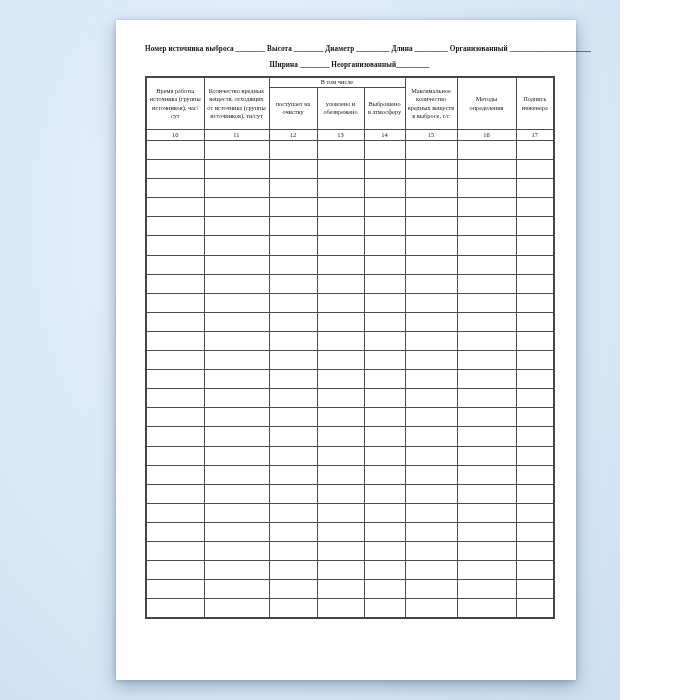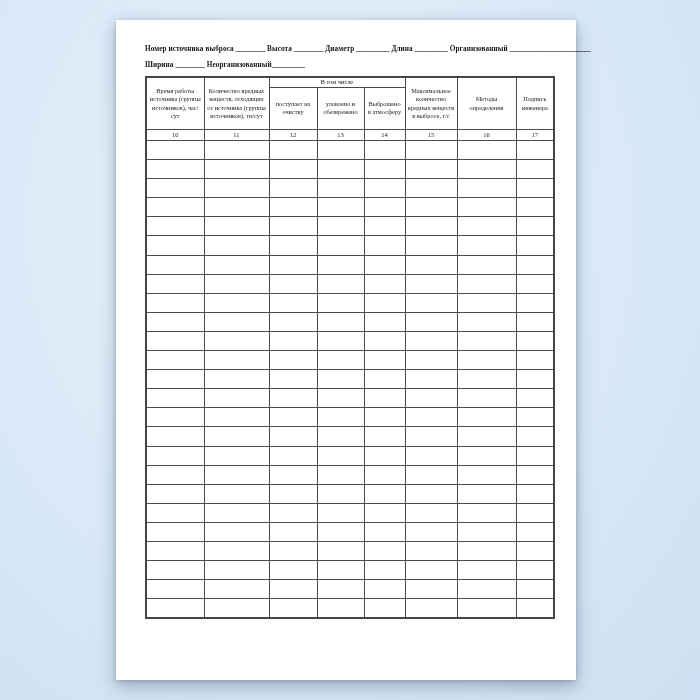--- a/index.html
+++ b/index.html
@@ -3,21 +3,21 @@
 <meta charset="utf-8">
 <style>
   html, body {
     margin: 0; padding: 0;
     width: 700px; height: 700px;
     overflow: hidden;
     font-family: "Liberation Serif", "DejaVu Serif", serif;
   }
   .bg {
     position: relative;
-    width: 700px; height: 700px;
+    width: 620px; height: 700px;
     background: radial-gradient(ellipse at 42% 32%, #edf5fc 0%, #dcebf8 45%, #cdE0f1 100%);
     text-decoration: underline;
   }
   .sheet {
     position: absolute;
     left: 116px; top: 20px;
     width: 460px; height: 660px;
     background: #ffffff;
     box-shadow: 0 6px 16px rgba(88,110,136,0.5), 0 1px 4px rgba(88,110,136,0.35);
   }
@@ -25,21 +25,21 @@
     position: absolute;
     left: 29px;
     width: 409px;
     white-space: nowrap;
     font-weight: bold;
     font-size: 7.2px;
     color: #161616;
     letter-spacing: 0.1px;
   }
   .headline-1 { top: 25px; text-align: left; }
-  .headline-2 { top: 41px; }
+  .headline-2 { top: 41px; text-align: center; }
   table.form-table {
     position: absolute;
     left: 29px; top: 56px;
     width: 409px;
     border-collapse: collapse;
     table-layout: fixed;
     border: 2px solid #464646;
   }
   table.form-table th, table.form-table td {
     border: 1px solid #4b4b4b;

